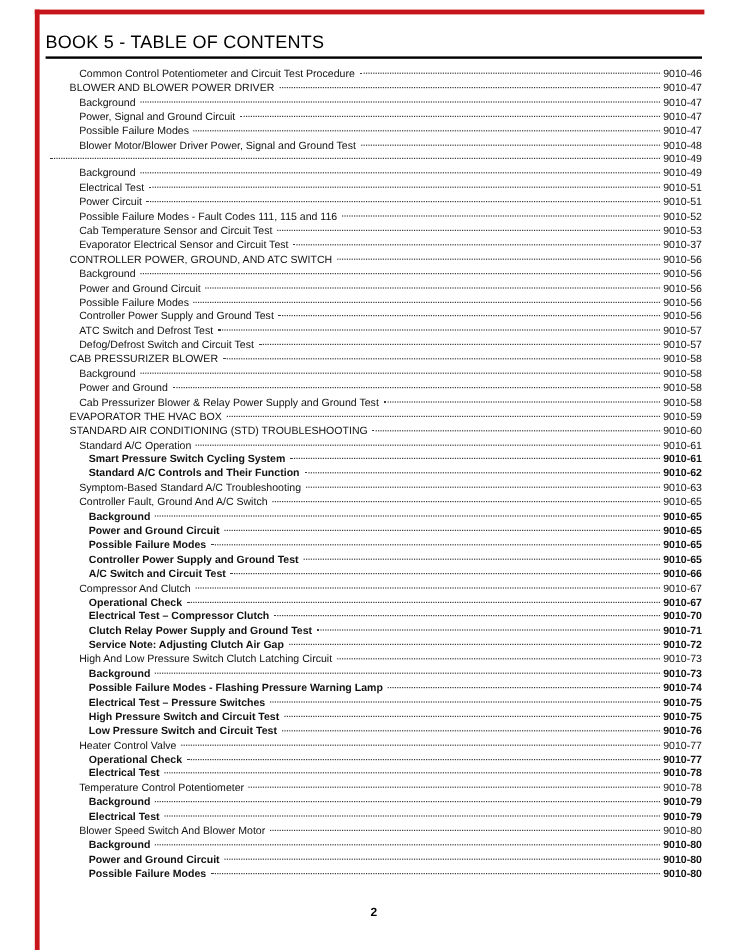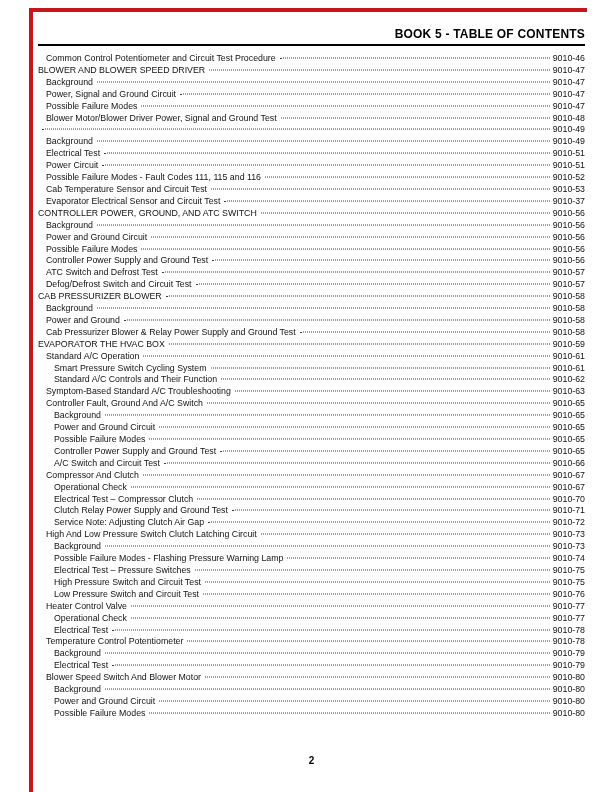--- a/index.html
+++ b/index.html
@@ -23,53 +23,53 @@
   .rule-top {
     position: absolute;
     left: 29px; top: 8px; right: 24px;
     height: 4px;
     background: #c8151b;
   }
 
   .content { position: absolute; left: 38px; right: 26px; top: 27px; }
 
   .title {
-    text-align: right;
-    font-weight: bold;
-    font-size: 12px;
+    text-align: left;
+    font-weight: normal;
+    font-size: 15px;
     letter-spacing: 0.2px;
     color: #000;
   }
   .title-rule {
     height: 2px;
     background: #000;
     margin-top: 3px;
     margin-bottom: 7px;
   }
 
   .toc-row {
     display: flex;
     align-items: baseline;
     line-height: 11.9px;
     font-size: 8.8px;
     white-space: nowrap;
   }
-  .toc-label { white-space: nowrap; }
+  .toc-label { white-space: nowrap; margin-left: 20px; }
   .leader {
     flex: 1 1 auto;
     min-width: 8px;
     margin: 0 3px 0 4px;
     border-bottom: 1.4px dotted #3a3a3a;
     transform: translateY(-2.5px);
   }
   .toc-page { white-space: nowrap; }
 
   .level-0 { padding-left: 0; }
   .level-1 { padding-left: 8px; }
-  .level-2 { padding-left: 16px; }
+  .level-2 { padding-left: 16px; font-weight: bold; }
 
   .footer {
     position: absolute;
     left: 38px; right: 26px; bottom: 26px;
     text-align: center;
     font-weight: bold;
     font-size: 10px;
     color: #000;
   }
 </style>
@@ -84,21 +84,21 @@
     <div class="title">BOOK 5 - TABLE OF CONTENTS</div>
     <div class="title-rule"></div>
 
     <div class="toc" id="toc-list">
         <div class="toc-row level-1">
           <span class="toc-label">Common Control Potentiometer and Circuit Test Procedure</span>
           <span class="leader"></span>
           <span class="toc-page">9010-46</span>
         </div>
         <div class="toc-row level-0">
-          <span class="toc-label">BLOWER AND BLOWER SPEED DRIVER</span>
+          <span class="toc-label">BLOWER AND BLOWER POWER DRIVER</span>
           <span class="leader"></span>
           <span class="toc-page">9010-47</span>
         </div>
         <div class="toc-row level-1">
           <span class="toc-label">Background</span>
           <span class="leader"></span>
           <span class="toc-page">9010-47</span>
         </div>
         <div class="toc-row level-1">
           <span class="toc-label">Power, Signal and Ground Circuit</span>
@@ -201,20 +201,25 @@
         </div>
         <div class="toc-row level-1">
           <span class="toc-label">Cab Pressurizer Blower &amp; Relay Power Supply and Ground Test</span>
           <span class="leader"></span>
           <span class="toc-page">9010-58</span>
         </div>
         <div class="toc-row level-0">
           <span class="toc-label">EVAPORATOR THE HVAC BOX</span>
           <span class="leader"></span>
           <span class="toc-page">9010-59</span>
+        </div>
+        <div class="toc-row level-0">
+          <span class="toc-label">STANDARD AIR CONDITIONING (STD) TROUBLESHOOTING</span>
+          <span class="leader"></span>
+          <span class="toc-page">9010-60</span>
         </div>
         <div class="toc-row level-1">
           <span class="toc-label">Standard A/C Operation</span>
           <span class="leader"></span>
           <span class="toc-page">9010-61</span>
         </div>
         <div class="toc-row level-2">
           <span class="toc-label">Smart Pressure Switch Cycling System</span>
           <span class="leader"></span>
           <span class="toc-page">9010-61</span>

